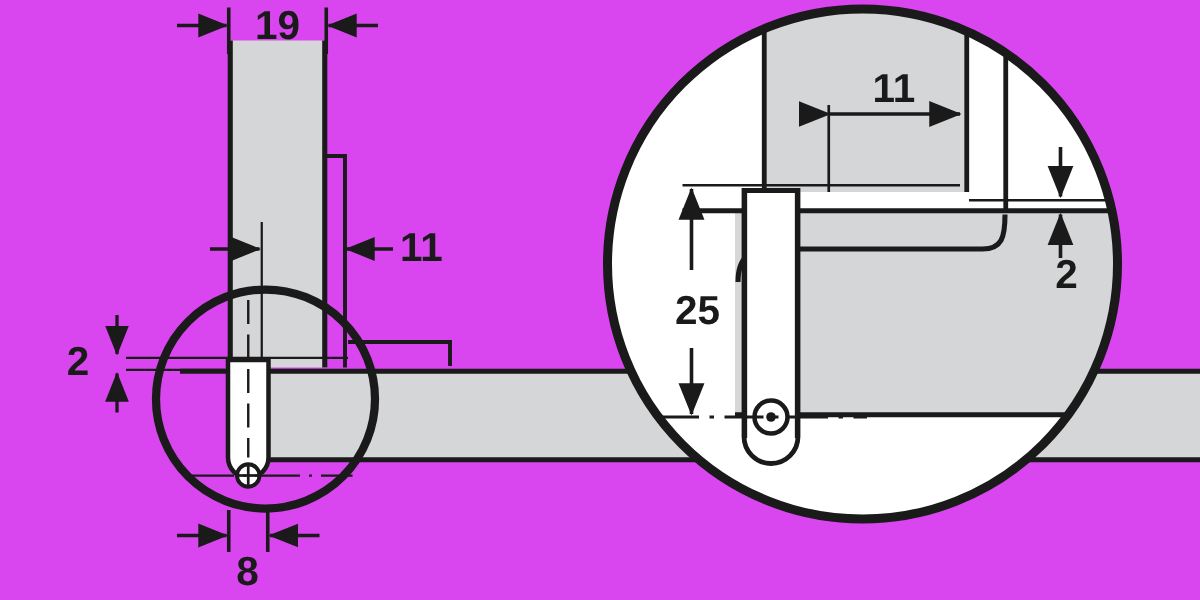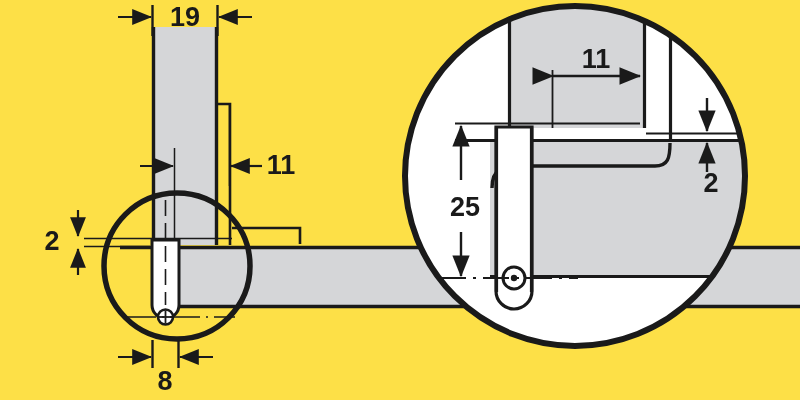--- a/index.html
+++ b/index.html
@@ -4,21 +4,21 @@
 <style>
   html, body {
     margin: 0;
     padding: 0;
     background: #ffffff;
   }
   #canvas-root {
     position: relative;
     width: 800px;
     height: 400px;
-    background: #fde047;
+    background: #d946ef;
     overflow: hidden;
     font-family: "Liberation Sans", sans-serif;
   }
   svg.drawing {
     display: block;
     width: 800px;
     height: 400px;
   }
   .dim-label {
     font-family: "Liberation Sans", sans-serif;

